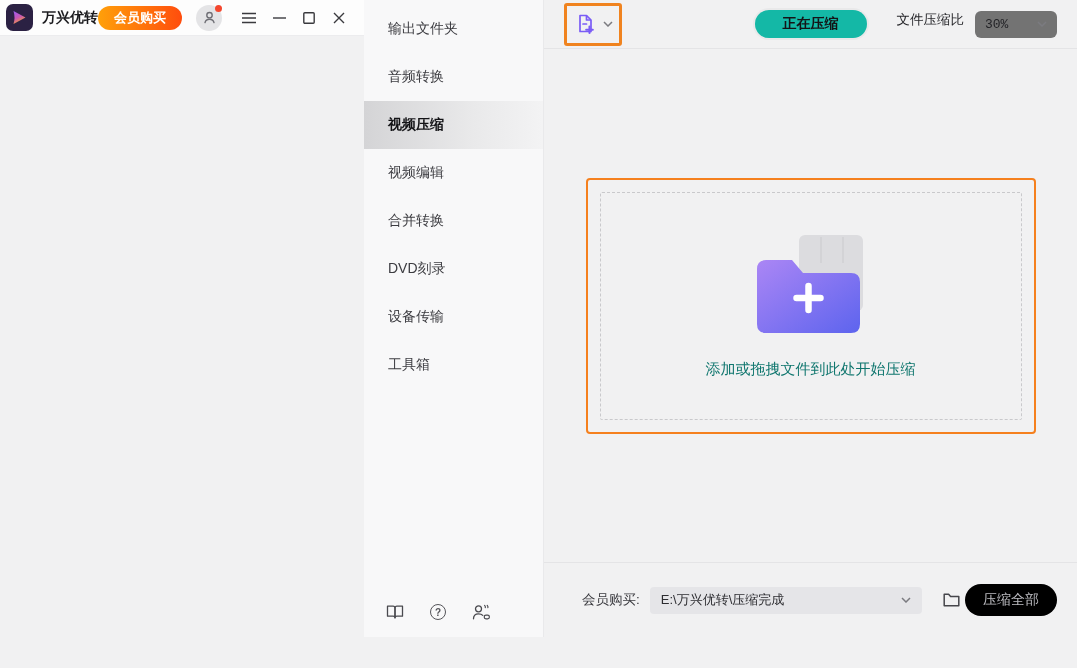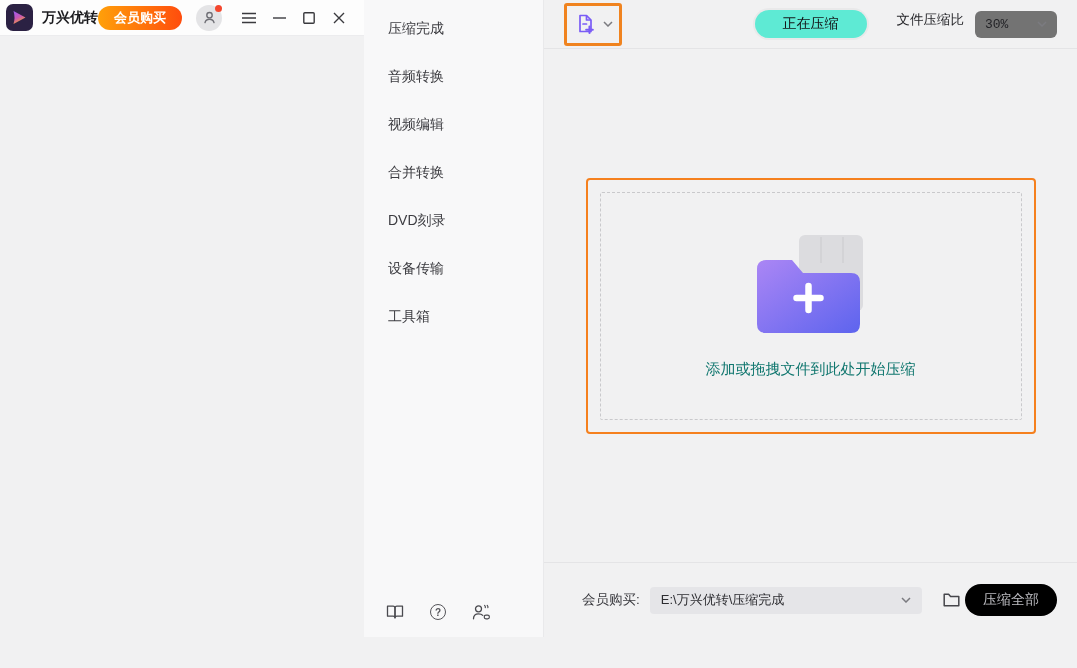--- a/index.html
+++ b/index.html
@@ -41,21 +41,21 @@
   
   .main { flex:1; display:flex; flex-direction:column; background:#f1f1f2; min-width:0; }
   .main-header { height:49px; flex-shrink:0; position:relative; display:flex; align-items:center;
                  border-bottom:1px solid #e4e4e6; }
   .add-btn { margin-left:20px; width:58px; height:43px; border:3px solid #f0831f; border-radius:3px;
              background:transparent; display:flex; align-items:center; justify-content:center; gap:5px; cursor:pointer; }
   .tabs { position:absolute; left:50%; top:50%; transform:translate(-50%,-50%);
           background:#e9e9ea; border-radius:16px; padding:2px; display:flex; }
   .tab { width:112px; height:28px; border-radius:14px; display:flex; align-items:center;
          justify-content:center; font-size:14px; color:#87878d; cursor:pointer; }
-  .tab.active { background:#5eead4; color:#141417; font-weight:normal; }
+  .tab.active { background:#14b8a6; color:#141417; font-weight:bold; }
   .ratio { margin-left:auto; margin-right:20px; display:flex; align-items:flex-start; gap:11px; }
   .ratio-label { font-size:13.5px; color:#28282c; }
   .ratio-select { width:82px; height:27px; background:#737373; border-radius:6px; display:flex;
                   align-items:center; justify-content:space-between; padding:0 10px;
                   font-size:13px; color:#232327; cursor:pointer;font-family:Liberation Mono, monospace; }
 
   
   .content { flex:1; display:flex; align-items:center; justify-content:center; min-height:0; }
   .dropzone { width:450px; height:256px; border:2px solid #f5801e; border-radius:4px; position:relative;
               display:flex; flex-direction:column; align-items:center; justify-content:center; gap:27px; cursor:pointer; }
@@ -122,22 +122,23 @@
         <svg width="12" height="12" viewBox="0 0 12 12">
             <path d="M1 1 L11 11 M11 1 L1 11" stroke="#3a3a3e" stroke-width="1.4"></path>
           </svg>
       </div>
     </div>
   </div>
 
   <div class="body">
 
     <div class="sidebar">
-      <div class="side-item">压缩完成</div>
+      <div class="side-item">输出文件夹</div>
       <div class="side-item">音频转换</div>
+      <div class="side-item active">视频压缩</div>
       <div class="side-item">视频编辑</div>
       <div class="side-item">合并转换</div>
       <div class="side-item">DVD刻录</div>
       <div class="side-item">设备传输</div>
       <div class="side-item">工具箱</div>
 
       <div class="side-footer">
         <div class="ic">
           <svg width="18" height="14" viewBox="0 0 18 14">
             <path d="M1.5 1.2 H7 Q9 1.2 9 3.2 V12.8 Q9 11.2 7 11.2 H1.5 Z" fill="none" stroke="#4a4a4f" stroke-width="1.3" stroke-linejoin="round"></path>

